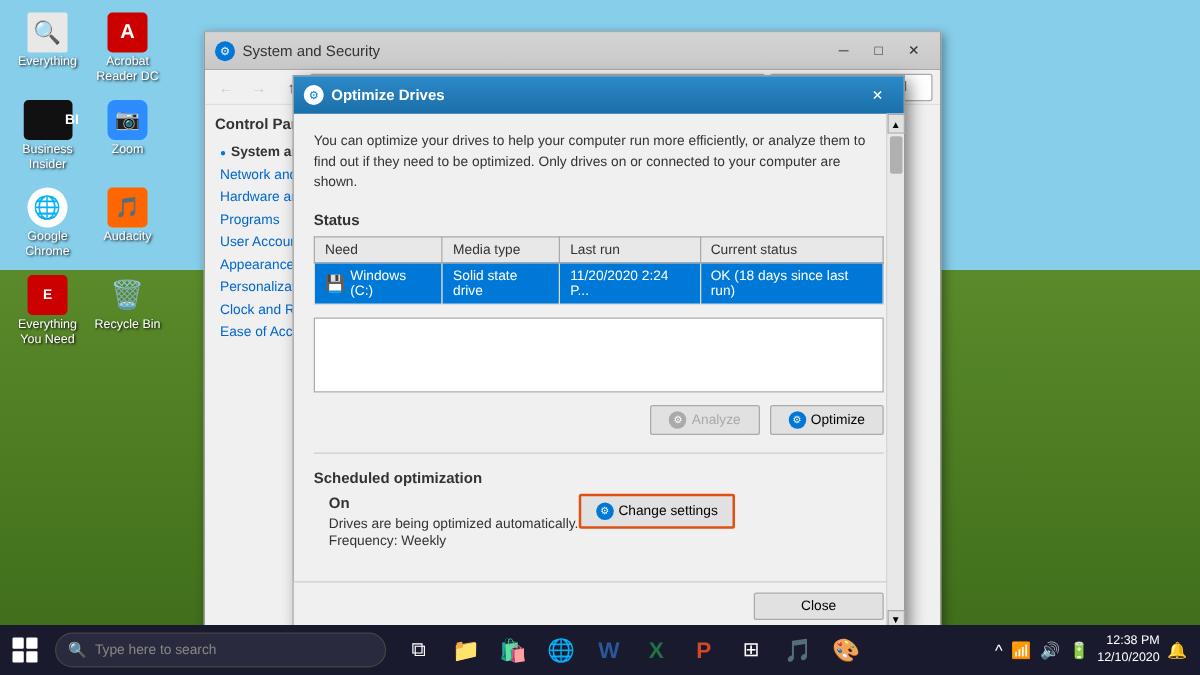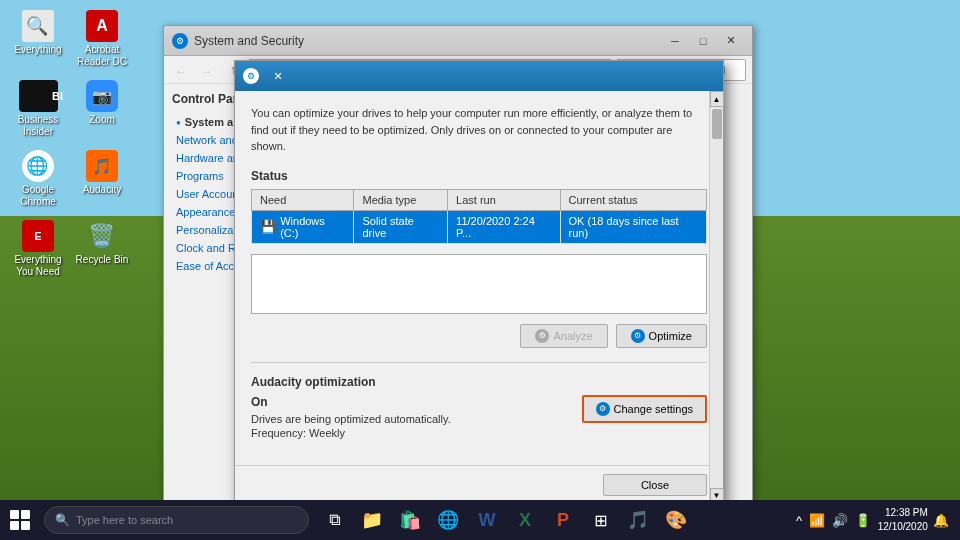--- a/index.html
+++ b/index.html
@@ -312,22 +312,23 @@
     .opt-scheduled {
       margin-bottom: 10px;
     }
     .opt-scheduled-title {
       font-size: 12px;
       color: #333;
       margin-bottom: 6px;
     }
     .opt-scheduled-row {
       display: flex;
-      justify-content: space-between;
+      justify-content: flex-start;
       align-items: flex-start;
+      margin-left: 12px;
     }
     .opt-scheduled-info {
       font-size: 11px;
       color: #333;
     }
     .opt-scheduled-info .on-label {
       font-weight: bold;
       font-size: 12px;
       margin-bottom: 4px;
     }
@@ -621,20 +622,21 @@
         </div>
       </div>
       <div class="cp-main">
       </div>
     </div>
   </div>
 
   <div class="optimize-dialog">
     <div class="opt-titlebar">
       <div class="title-icon">⚙</div>
+      <span class="title-text">Optimize Drives</span>
       <div class="win-controls">
         <button class="win-btn" style="color:white;">✕</button>
       </div>
     </div>
 
     <div class="opt-body">
       <p class="opt-description">You can optimize your drives to help your computer run more efficiently, or analyze them to find out if they need to be optimized. Only drives on or connected to your computer are shown.</p>
 
       <div class="opt-status-title">
         <strong>Status</strong>
@@ -674,21 +676,21 @@
         <button class="opt-btn">
           <span class="btn-icon">⚙</span>
           <span>Optimize</span>
         </button>
       </div>
 
       <hr class="opt-divider">
 
       <div class="opt-scheduled">
         <div class="opt-scheduled-title">
-          <strong>Audacity optimization</strong>
+          <strong>Scheduled optimization</strong>
         </div>
         <div class="opt-scheduled-row">
           <div class="opt-scheduled-info">
             <div class="on-label">On</div>
             <div class="info-line">Drives are being optimized automatically.</div>
             <div class="info-line">Frequency: Weekly</div>
           </div>
           <button class="change-settings-btn">
             <span class="btn-icon">⚙</span>
             <span>Change settings</span>

